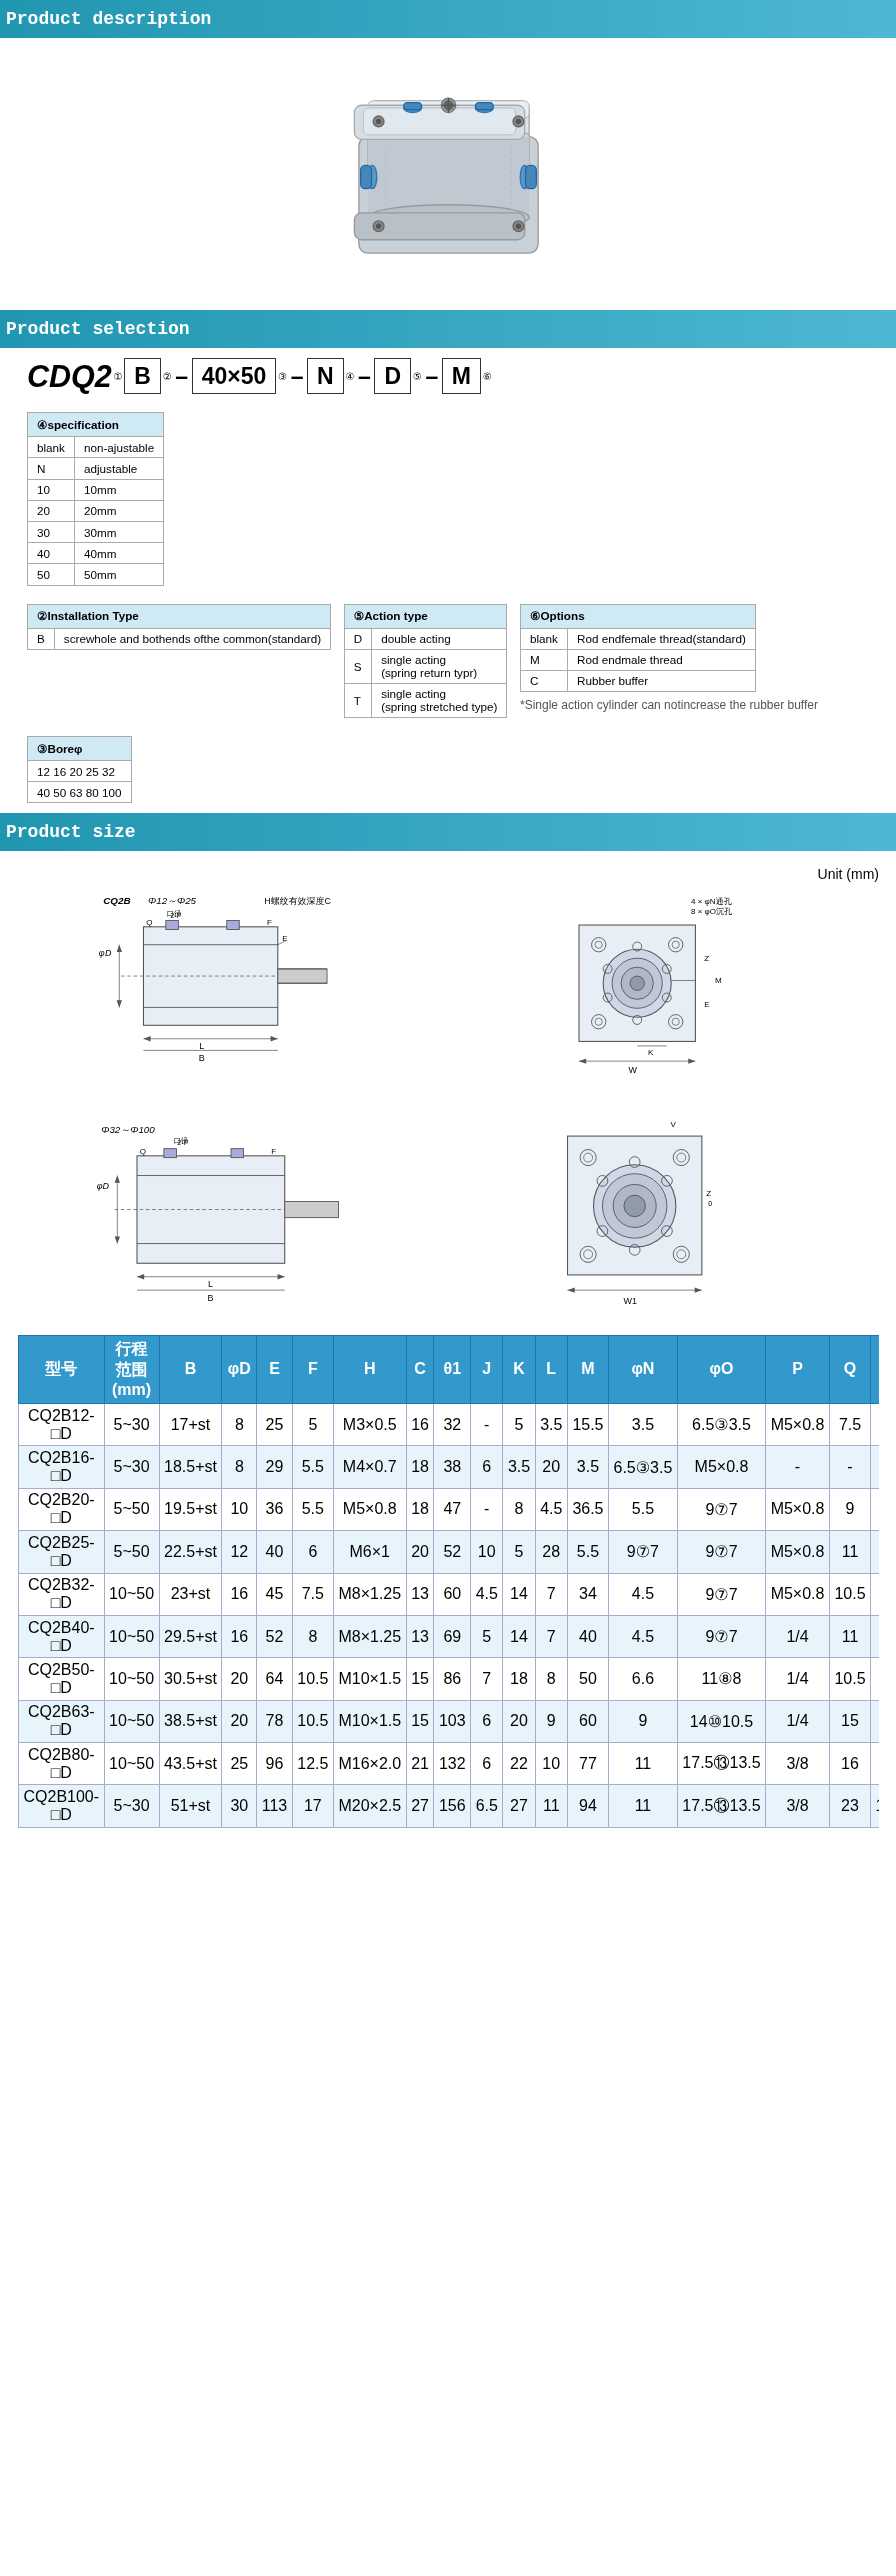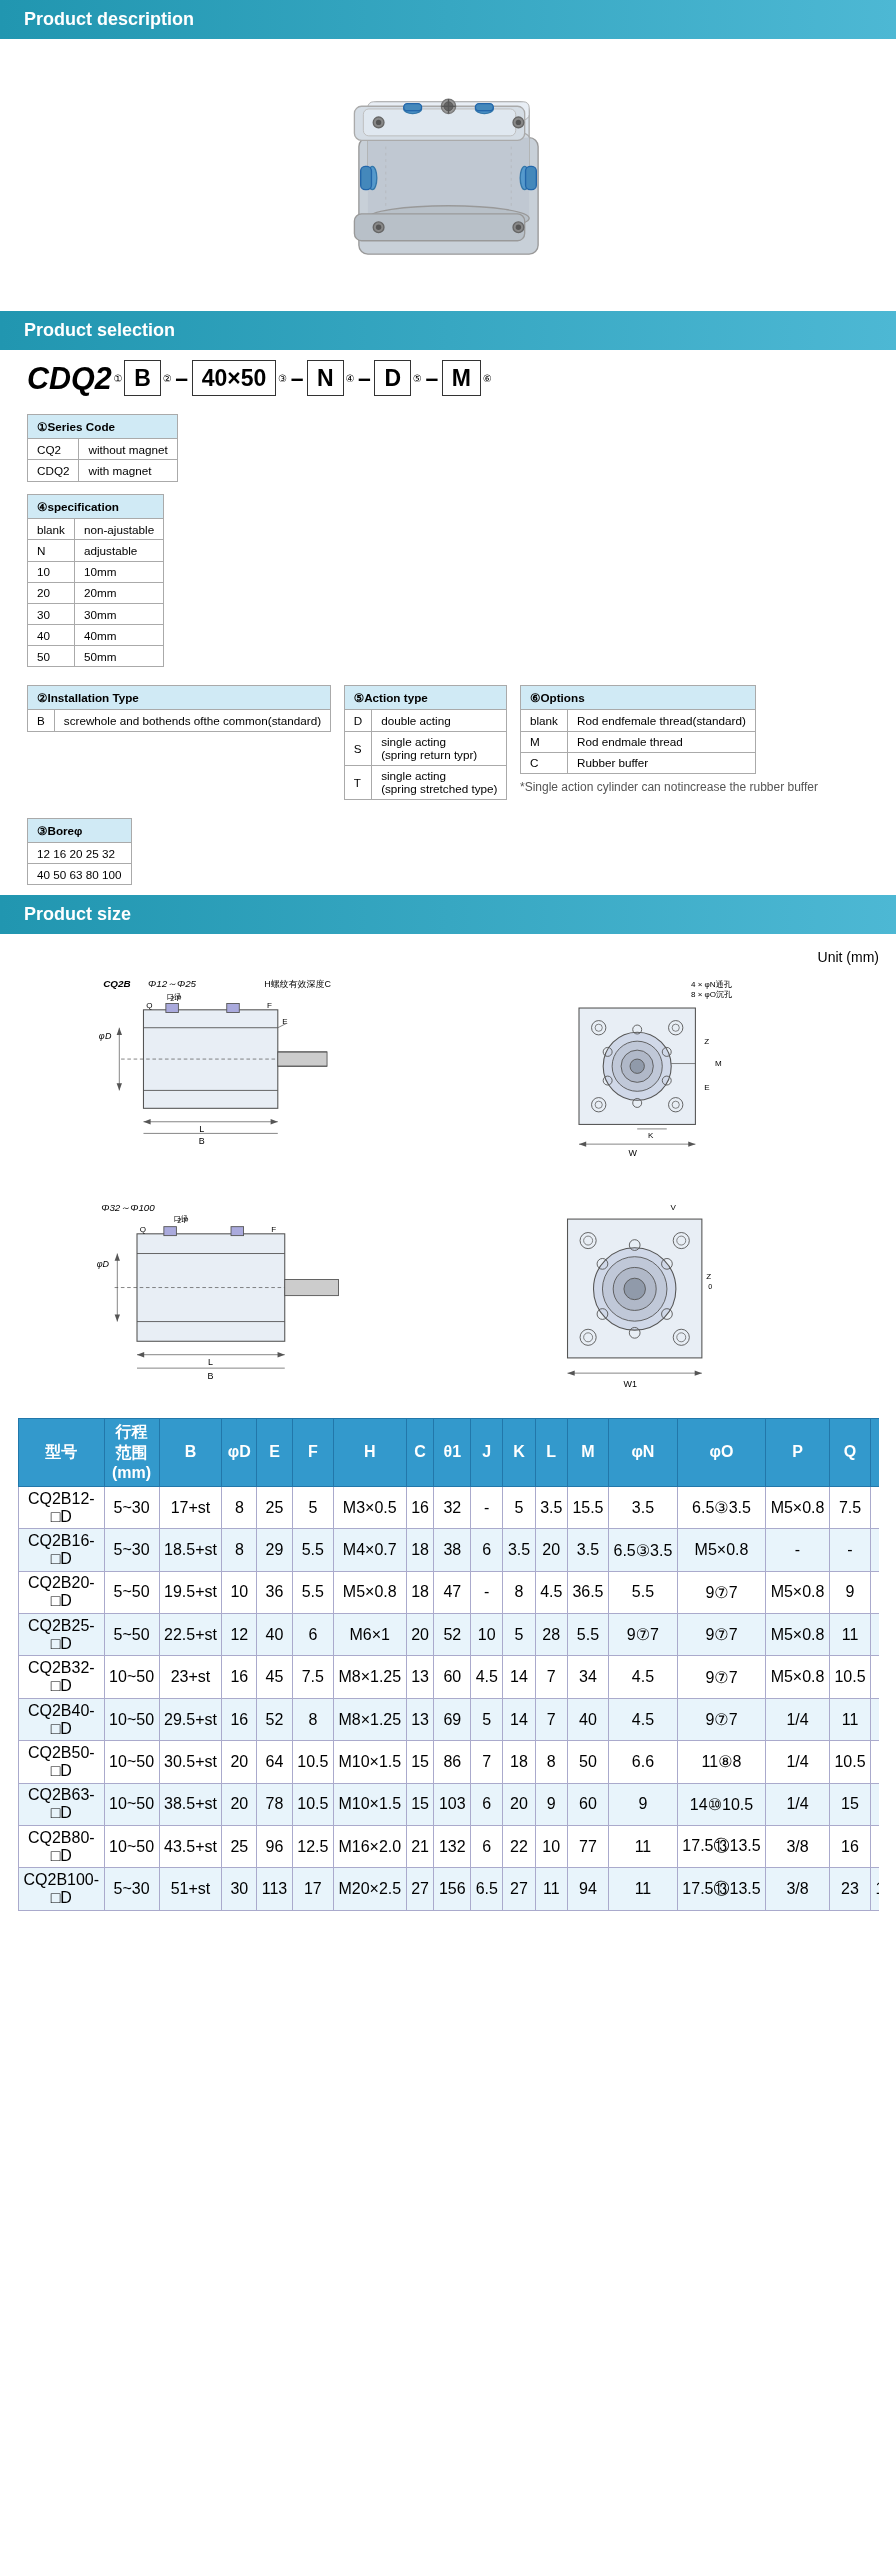--- a/index.html
+++ b/index.html
@@ -3,22 +3,23 @@
   <meta charset="utf-8">
   <style>
     * { box-sizing: border-box; margin: 0; padding: 0; }
     body { font-family: Arial, sans-serif; background: #fff; width: 897px; }
 
     .section-header {
       background: linear-gradient(to right, #2196b0, #4db8d4);
       color: white;
       font-size: 18px;
       font-weight: bold;
-      padding: 9px 24px;
+      padding: 9px 6px;
       margin-bottom: 0;
+      font-family: Liberation Mono, monospace;
     }
 
     .product-description {
       padding: 18px;
       text-align: center;
       background: #fff;
     }
 
     
     .cylinder-svg {
@@ -206,39 +207,20 @@
     <span style="font-size:10px;vertical-align:super;font-weight:normal;">⑤</span>
     <span class="dash"> – </span>
     <span class="part-box">M</span>
     <span style="font-size:10px;vertical-align:super;font-weight:normal;">⑥</span>
   </div>
 
   <div style="display:flex; gap:18px; align-items:flex-start; flex-wrap:wrap;">
 
     <div style="display:flex;flex-direction:column;gap:12.6px;min-width:161px;">
 
-      <div>
-        <table class="spec-table">
-          <thead>
-            <tr>
-                <th colspan="2">①Series Code</th>
-              </tr>
-          </thead>
-          <tbody>
-            <tr>
-              <td>CQ2</td>
-              <td>without magnet</td>
-            </tr>
-            <tr>
-              <td>CDQ2</td>
-              <td>with magnet</td>
-            </tr>
-          </tbody>
-        </table>
-      </div>
 
       <div>
         <table class="spec-table">
           <thead>
             <tr>
                 <th colspan="2">④specification</th>
               </tr>
           </thead>
           <tbody>
             <tr>
@@ -454,21 +436,21 @@
 
       <line x1="160" y1="100" x2="133" y2="100" stroke="#555" stroke-width="0.8"></line>
 
       <line x1="30" y1="190" x2="160" y2="190" stroke="#555" stroke-width="0.8"></line>
       <polygon points="30,190 38,187 38,193" fill="#555"></polygon>
       <polygon points="160,190 152,187 152,193" fill="#555"></polygon>
       <text x="90" y="203" font-size="10" text-anchor="middle">W</text>
     </svg>
   </div>
 
-  <div class="diagrams-row" style="align-items:center; margin-top:23px;text-decoration:underline;">
+  <div class="diagrams-row" style="align-items:flex-end; margin-top:23px;text-decoration:underline;">
 
     <svg width="287" height="197" viewBox="0 0 320 220" xmlns="http://www.w3.org/2000/svg">
       <text x="10" y="14" font-size="11" font-style="italic">Φ32～Φ100</text>
 
       <rect x="50" y="40" width="165" height="120" fill="#e8eef5" stroke="#555" stroke-width="1.2"></rect>
       <line x1="50" y1="62" x2="215" y2="62" stroke="#555" stroke-width="1"></line>
       <line x1="50" y1="138" x2="215" y2="138" stroke="#555" stroke-width="1"></line>
 
       <line x1="25" y1="100" x2="240" y2="100" stroke="#555" stroke-width="0.8" stroke-dasharray="4,3"></line>
 

